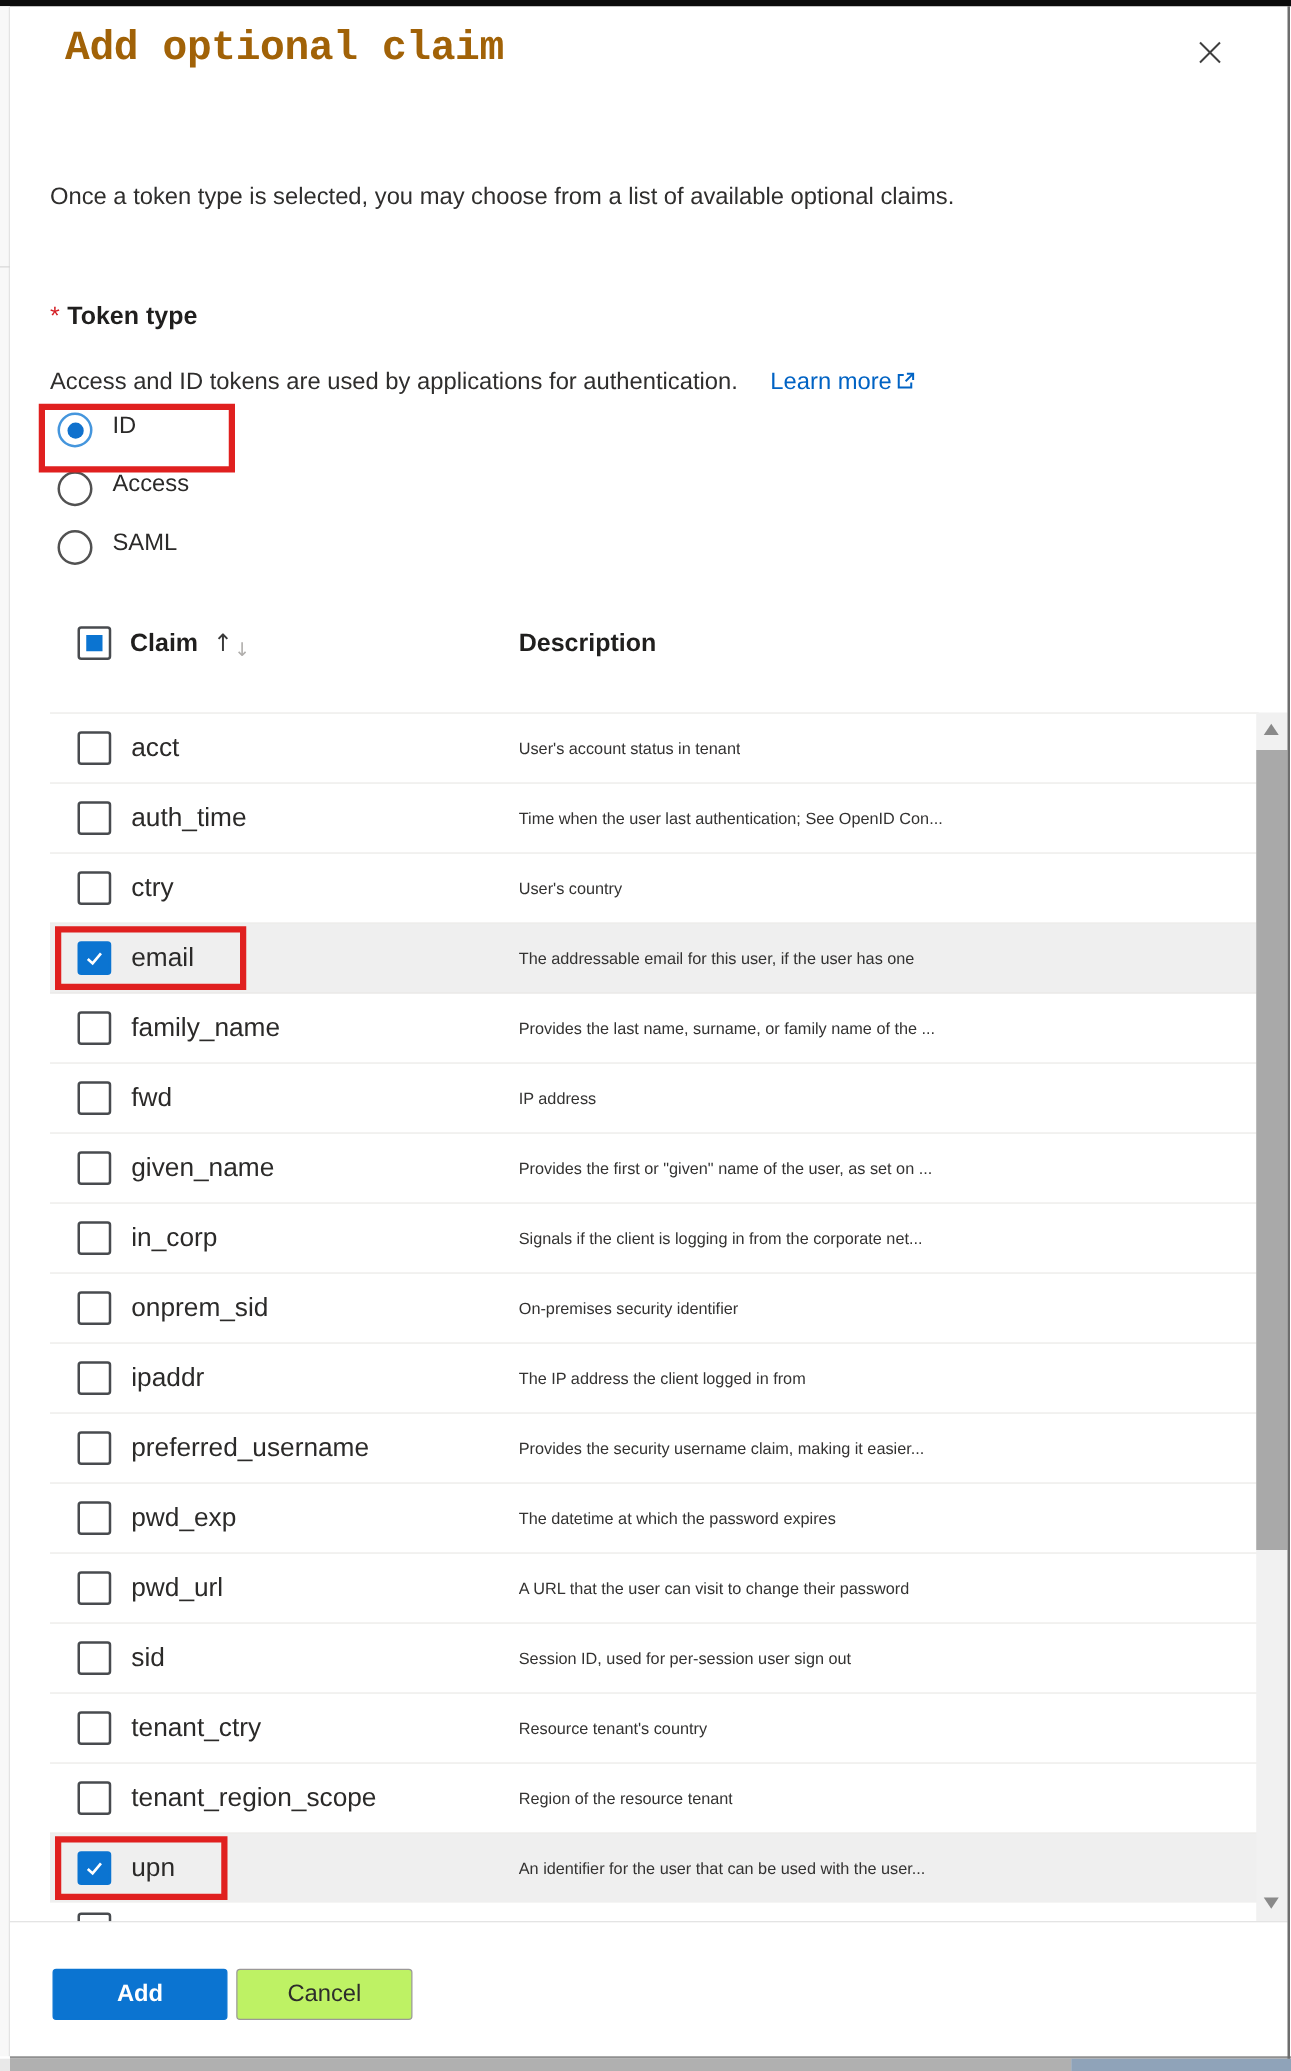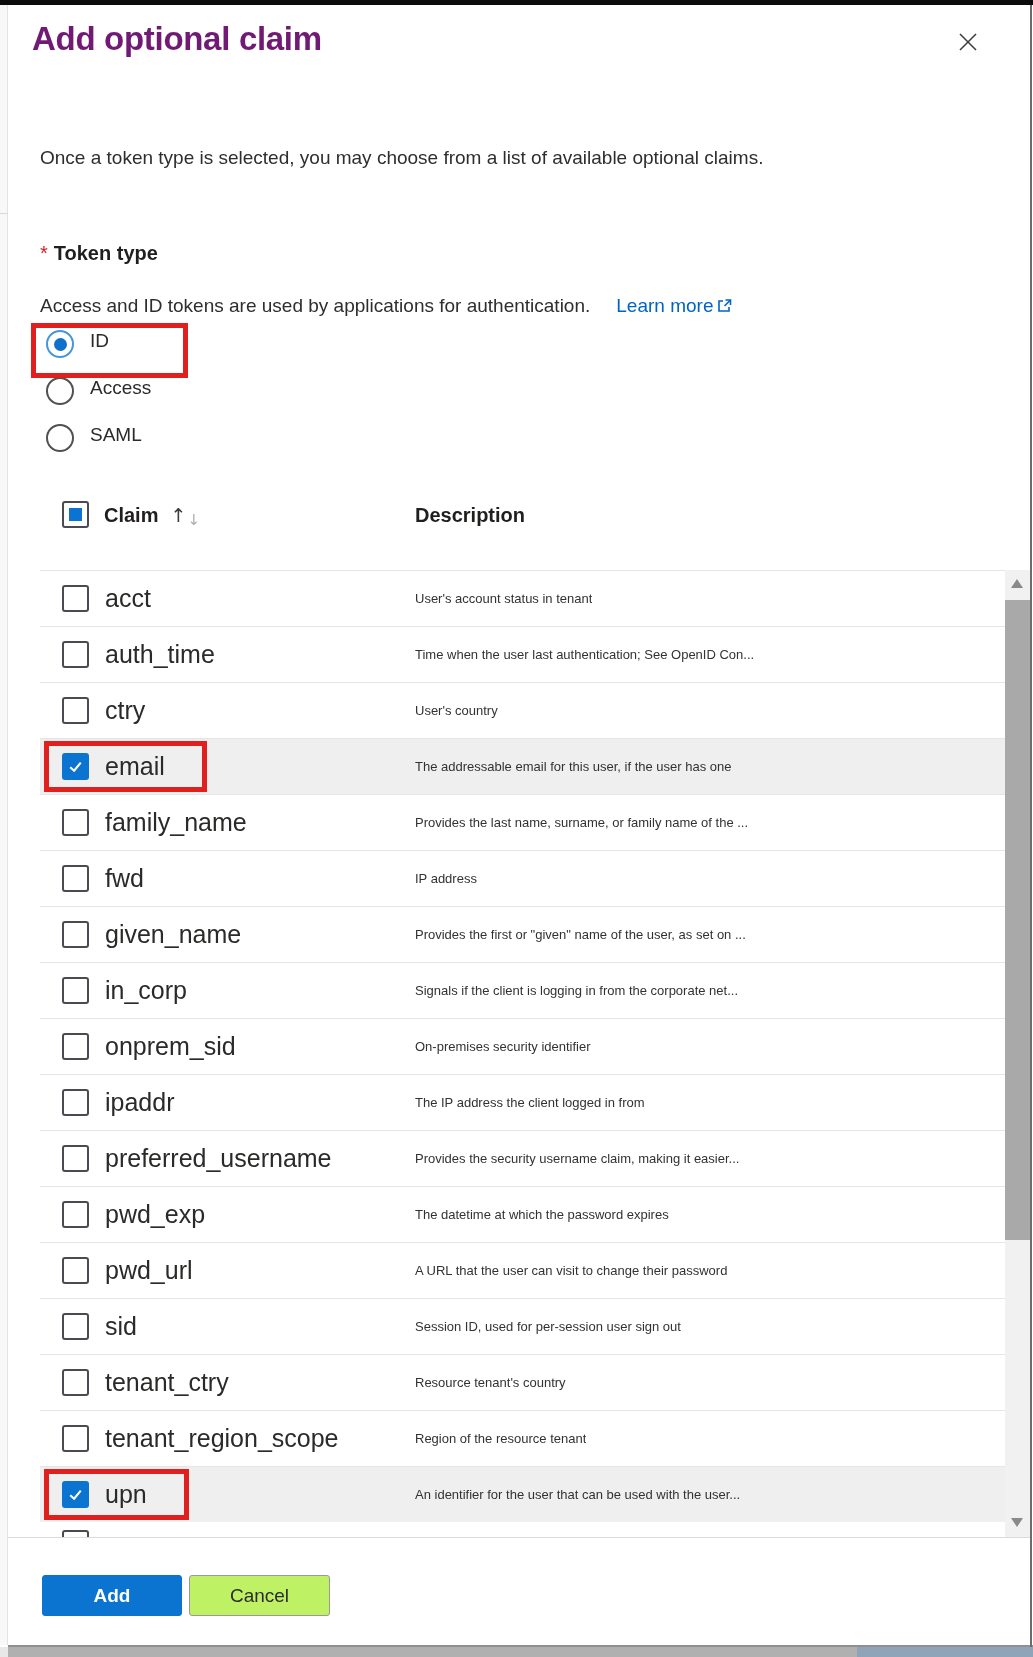--- a/index.html
+++ b/index.html
@@ -9,21 +9,21 @@
   *{box-sizing:border-box; margin:0; padding:0;}
   html,body{background:#fff;}
   body{font-family:"Liberation Sans","DejaVu Sans",sans-serif; color:var(--text);}
   .page{position:relative; width:1033px; height:1657px; background:#fff; overflow:hidden;}
 
   .topbar{position:absolute; left:0; top:0; width:1033px; height:5px; background:#0c0c0c;}
   .left-strip{position:absolute; left:0; top:5px; width:8px; height:1640px; background:#f8f8f8; border-right:1px solid #e3e3e3;}
   .left-strip-line{position:absolute; left:0; top:213px; width:8px; height:1px; background:#d8d8d8;}
   .panel-right-border{position:absolute; left:1030px; top:5px; width:2px; height:1642px; background:#6d6d6d;}
 
-  .page-title{position:absolute; left:32px; top:20px; font-size:33px; font-weight:600; color:#701a75; letter-spacing:-0.3px;}
+  .page-title{position:absolute; left:52px; top:20px; font-size:33px; font-weight:600; color:#a16207; letter-spacing:-0.3px;font-family:Liberation Mono, monospace;}
   .close-btn{position:absolute; left:950px; top:26px; width:36px; height:36px; display:flex; align-items:center; justify-content:center; cursor:pointer;}
   .close-btn svg{stroke:#3f3f3f; stroke-width:1.6; fill:none;}
 
   .intro{position:absolute; left:40px; top:147px; width:920px; font-size:19px; color:#2f2e2d;}
 
   .token-label{position:absolute; left:40px; top:242px; font-size:20px; font-weight:700; color:var(--heading);}
   .token-label .req{color:#d52026; font-weight:400; margin-right:6px;}
   .token-desc-row{position:absolute; left:40px; top:293px; height:26px; display:flex; align-items:center; font-size:19px; color:#2f2e2d; white-space:nowrap;}
   .learn-more{color:var(--link); margin-left:26px; display:flex; align-items:center; cursor:pointer;}
   .ext-icon{margin-left:3px; margin-top:3px;}
@@ -46,21 +46,21 @@
   .thead-checkbox{position:absolute; left:62px; top:501px;}
   .col-claim{position:absolute; left:104px; top:495px; height:40px; display:flex; align-items:center; font-size:20px; font-weight:700; color:var(--heading);}
   .sort-up{margin-left:12px; font-size:19px; font-weight:400; color:#3a3a3a; font-family:"DejaVu Sans",sans-serif;}
   .sort-down{margin-left:1px; margin-top:9px; font-size:15px; font-weight:400; color:#b0aeac; font-family:"DejaVu Sans",sans-serif;}
   .col-desc{position:absolute; left:415px; top:495px; height:40px; display:flex; align-items:center; font-size:20px; font-weight:700; color:var(--heading);}
 
   .claims-list{position:absolute; left:40px; top:570px; width:967px; border-top:1px solid var(--divider);}
   .row{position:relative; height:56px; display:flex; align-items:center; border-bottom:1px solid var(--divider); background:#fff;}
   .row.checked{background:var(--row-highlight);}
   .claim-group{position:relative; display:flex; align-items:center; height:100%; margin-left:4px; padding:0 42px 0 18px;}
-  .claim-label{margin-left:16px; font-size:25px; color:#2b2a29; white-space:nowrap;}
+  .claim-label{margin-left:16px; font-size:21px; color:#2b2a29; white-space:nowrap;}
   .redbox{position:absolute; left:0; top:2px; bottom:2px; right:0; border:5px solid var(--red); pointer-events:none;}
   .desc{position:absolute; left:375px; top:0; height:100%; display:flex; align-items:center; font-size:13px; color:var(--text); white-space:nowrap; overflow:hidden; max-width:588px;}
 
   .partial-row{position:absolute; left:40px; top:1522px; width:967px; height:15px; overflow:hidden; background:#fff;}
   .partial-row .checkbox{position:absolute; left:22px; top:8px;}
 
   .vscroll{position:absolute; left:1005px; top:570px; width:25px; height:967px; background:#f1f1f1;}
   .vscroll .arrow-up{position:absolute; left:6px; top:9px; width:0; height:0; border-left:6.5px solid transparent; border-right:6.5px solid transparent; border-bottom:9px solid #8a8a8a;}
   .vscroll .thumb{position:absolute; left:0; top:30px; width:25px; height:640px; background:#a9a9a9;}
   .vscroll .arrow-down{position:absolute; left:6px; bottom:10px; width:0; height:0; border-left:6.5px solid transparent; border-right:6.5px solid transparent; border-top:9px solid #8a8a8a;}

